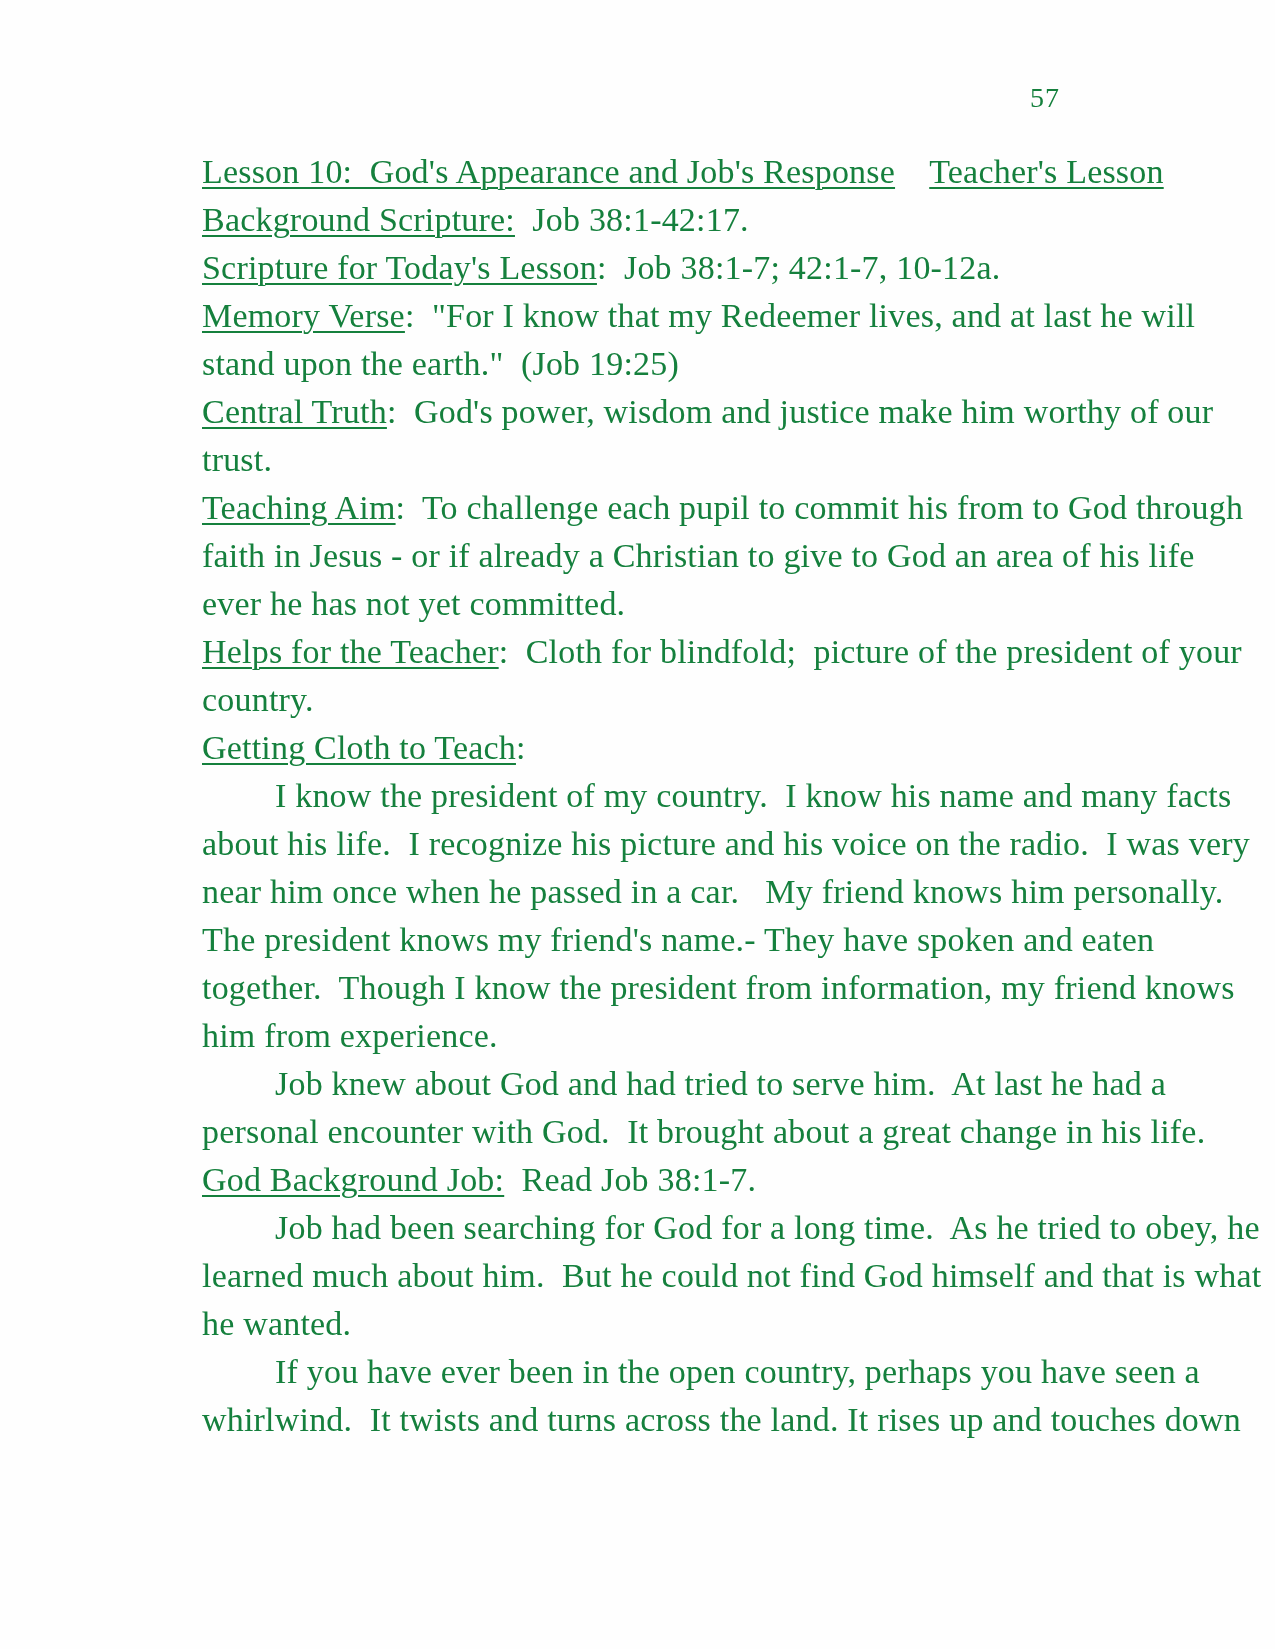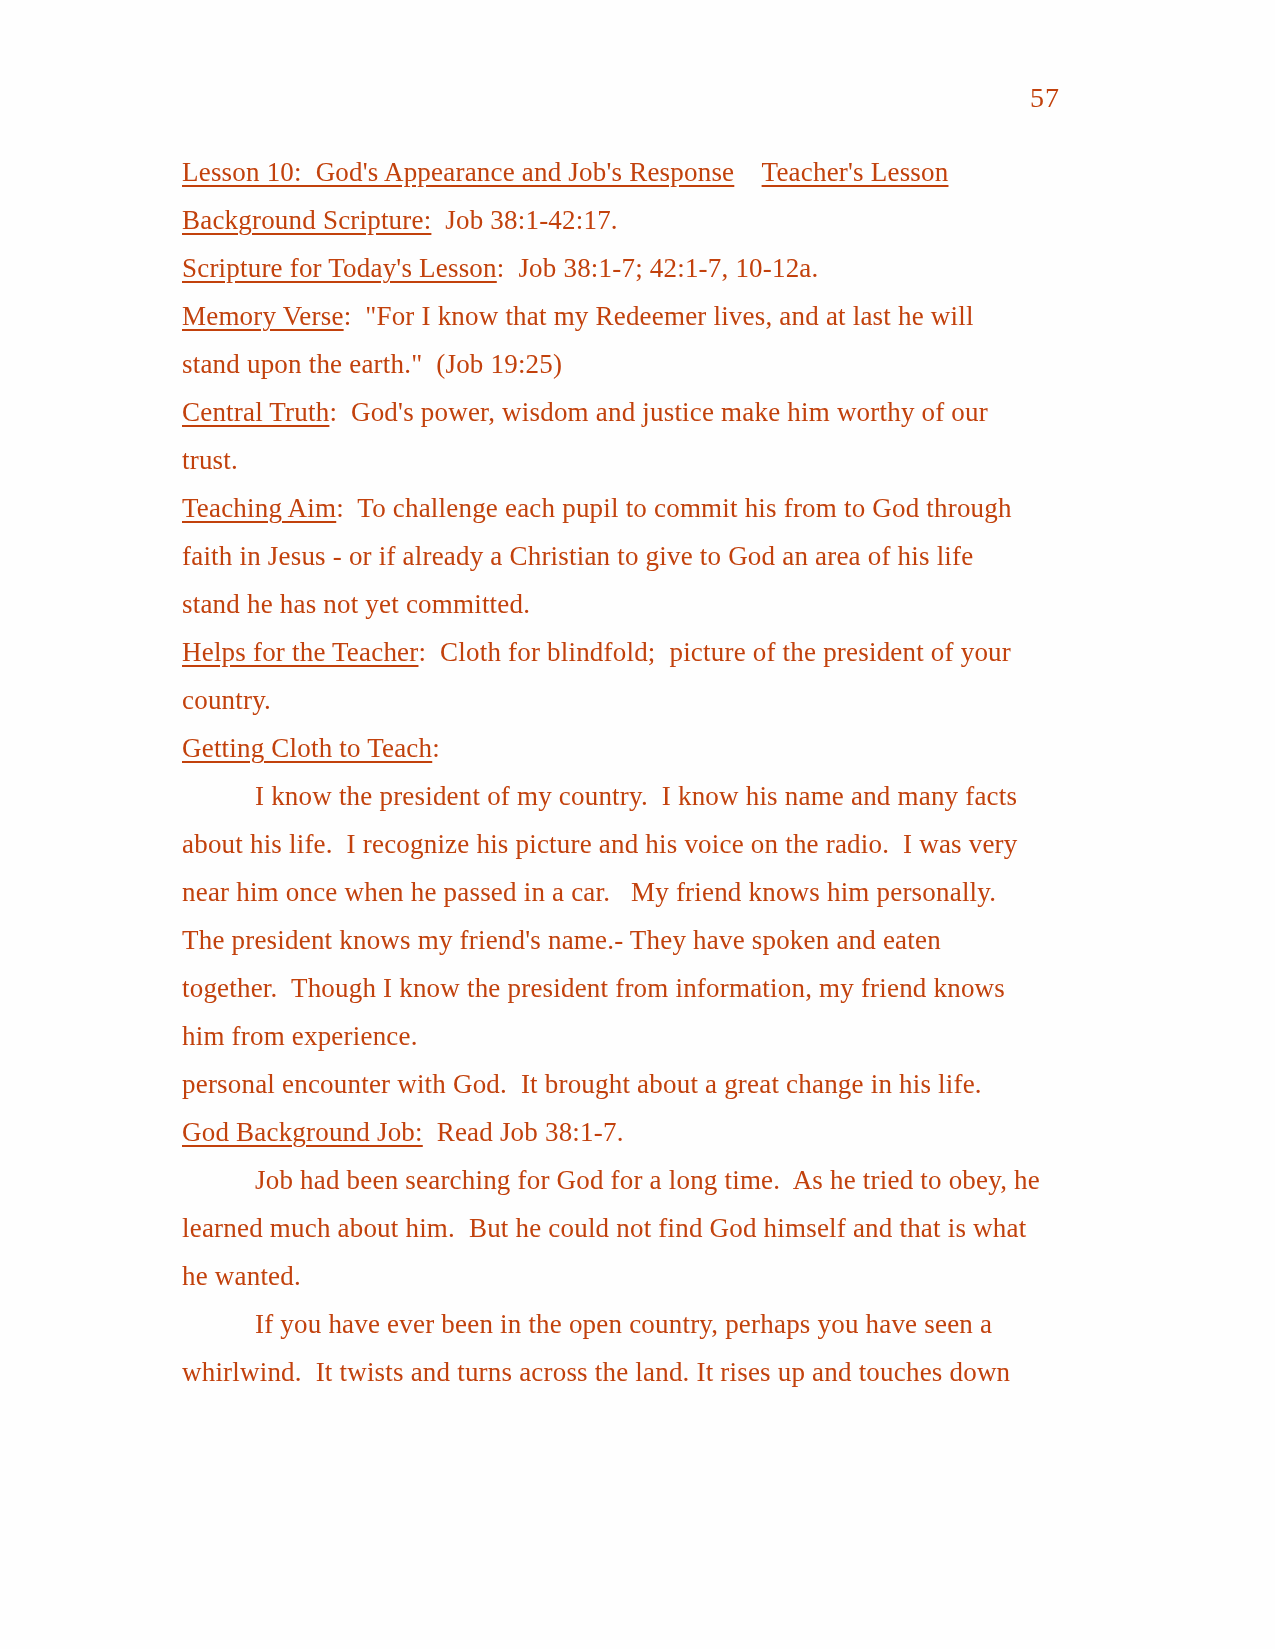--- a/index.html
+++ b/index.html
@@ -6,42 +6,43 @@
     margin: 0;
     padding: 0;
     background: #ffffff;
   }
   .page {
     position: relative;
     width: 1275px;
     height: 1649px;
     background: #fefefe;
     font-family: "Liberation Serif", "DejaVu Serif", serif;
-    color: #c2410c;
+    color: #15803d;
     overflow: hidden;
   }
   .page-number {
     position: absolute;
     top: 82px;
     left: 1030px;
     font-size: 28px;
     letter-spacing: 1px;
   }
   .content {
     position: absolute;
     top: 148px;
     left: 182px;
     width: 900px;
   }
   .line {
     height: 48px;
     line-height: 48px;
-    font-size: 27px;
+    font-size: 34px;
     white-space: pre;
     letter-spacing: 0.2px;
+    margin-left: 20px;
   }
   .line.indent {
     padding-left: 73px;
   }
   .u {
     text-decoration: underline;
     text-decoration-thickness: 2px;
     text-underline-offset: 4px;
   }
 </style>
@@ -53,30 +54,31 @@
   <div class="content">
       <div class="line"><span class="u">Lesson 10:  God's Appearance and Job's Response</span><span>    </span><span class="u">Teacher's Lesson</span></div>
       <div class="line"><span class="u">Background Scripture:</span><span>  Job 38:1-42:17.</span></div>
       <div class="line"><span class="u">Scripture for Today's Lesson</span><span>:  Job 38:1-7; 42:1-7, 10-12a.</span></div>
       <div class="line"><span class="u">Memory Verse</span><span>:  "For I know that my Redeemer lives, and at last he will</span></div>
       <div class="line"><span>stand upon the earth."  (Job 19:25)</span></div>
       <div class="line"><span class="u">Central Truth</span><span>:  God's power, wisdom and justice make him worthy of our</span></div>
       <div class="line"><span>trust.</span></div>
       <div class="line"><span class="u">Teaching Aim</span><span>:  To challenge each pupil to commit his from to God through</span></div>
       <div class="line"><span>faith in Jesus - or if already a Christian to give to God an area of his life</span></div>
-      <div class="line"><span>stand he has not yet committed.</span></div>
+      <div class="line"><span>ever he has not yet committed.</span></div>
       <div class="line"><span class="u">Helps for the Teacher</span><span>:  Cloth for blindfold;  picture of the president of your</span></div>
       <div class="line"><span>country.</span></div>
       <div class="line"><span class="u">Getting Cloth to Teach</span><span>:</span></div>
       <div class="line indent"><span>I know the president of my country.  I know his name and many facts</span></div>
       <div class="line"><span>about his life.  I recognize his picture and his voice on the radio.  I was very</span></div>
       <div class="line"><span>near him once when he passed in a car.   My friend knows him personally.</span></div>
       <div class="line"><span>The president knows my friend's name.- They have spoken and eaten</span></div>
       <div class="line"><span>together.  Though I know the president from information, my friend knows</span></div>
       <div class="line"><span>him from experience.</span></div>
+      <div class="line indent"><span>Job knew about God and had tried to serve him.  At last he had a</span></div>
       <div class="line"><span>personal encounter with God.  It brought about a great change in his life.</span></div>
       <div class="line"><span class="u">God Background Job:</span><span>  Read Job 38:1-7.</span></div>
       <div class="line indent"><span>Job had been searching for God for a long time.  As he tried to obey, he</span></div>
       <div class="line"><span>learned much about him.  But he could not find God himself and that is what</span></div>
       <div class="line"><span>he wanted.</span></div>
       <div class="line indent"><span>If you have ever been in the open country, perhaps you have seen a</span></div>
       <div class="line"><span>whirlwind.  It twists and turns across the land. It rises up and touches down</span></div>
     </div>
 </div>
 

